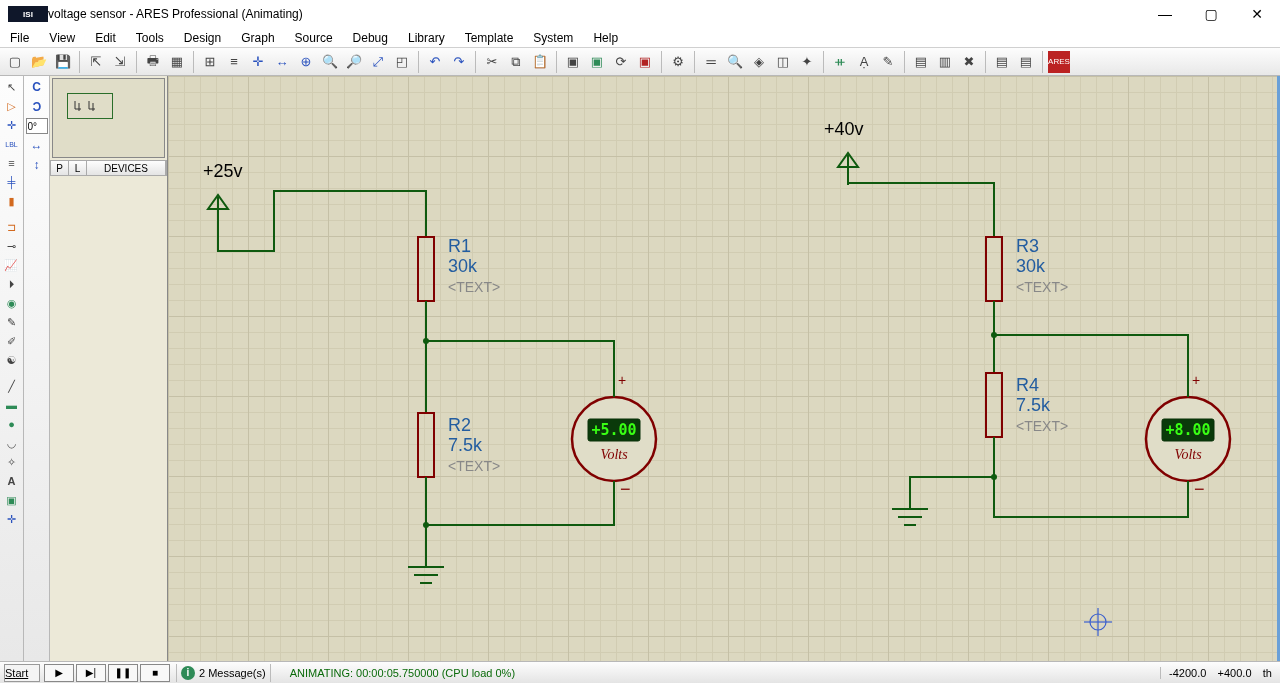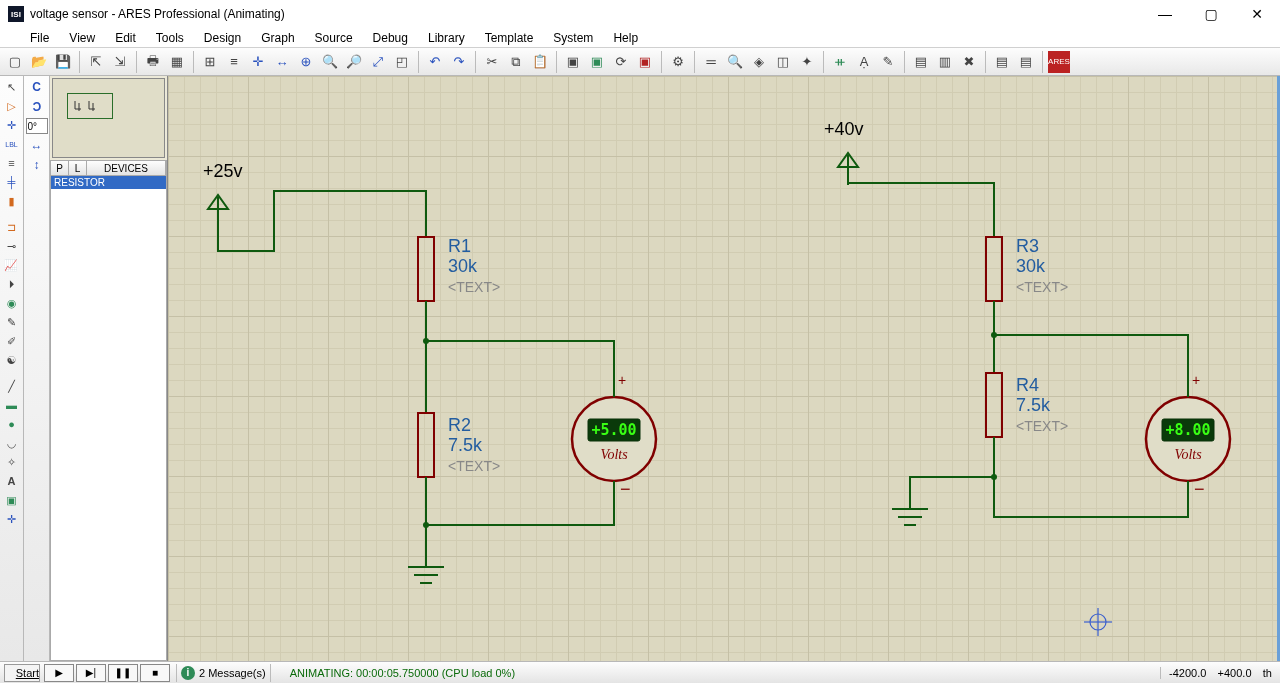--- a/index.html
+++ b/index.html
@@ -1,26 +1,26 @@
 <!DOCTYPE html>
 <html><head>
 <meta charset="utf-8">
 <style>
   * { box-sizing: border-box; margin: 0; padding: 0; }
   body { font-family: "Segoe UI", Tahoma, sans-serif; font-size: 12px; background: #f0f0f0; width: 1280px; height: 683px; overflow: hidden; display: flex; flex-direction: column; }
   
   
   .titlebar { height: 28px; background: #fff; display: flex; align-items: center; padding: 0 8px; position: relative; }
-  .titlebar .app-icon { width: 16px; height: 16px; background: #0f172a; color: #fff; font-size: 8px; font-weight: bold; display: flex; align-items: center; justify-content: center; margin-right: 6px; }
+  .titlebar .app-icon { width: 40px; height: 16px; background: #0f172a; color: #fff; font-size: 8px; font-weight: bold; display: flex; align-items: center; justify-content: center; }
   .titlebar .title { font-size: 12px; color: #000; }
   .win-controls { position: absolute; right: 0; top: 0; display: flex; }
   .win-btn { width: 46px; height: 28px; display: flex; align-items: center; justify-content: center; font-size: 14px; }
   
   
-  .menubar { height: 20px; background: #fff; display: flex; align-items: center; padding: 0 20px; border-bottom: 1px solid #d0d0d0; }
+  .menubar { height: 20px; background: #fff; display: flex; align-items: center; padding: 0 0; border-bottom: 1px solid #d0d0d0; }
   .menu-item { padding: 2px 10px; font-size: 12px; color: #000; }
   
   
   .toolbar { height: 28px; background: linear-gradient(#fdfdfd,#e8e8e8); border-bottom: 1px solid #b8b8b8; display: flex; align-items: center; padding: 0 4px; gap: 2px; }
   .tb-btn { width: 22px; height: 22px; display: flex; align-items: center; justify-content: center; font-size: 13px; color: #444; border: 1px solid transparent; }
   .tb-btn.blue { color: #2a52be; }
   .tb-btn.green { color: #2e8b57; }
   .tb-btn.red { color: #b22222; }
   .tb-sep { width: 1px; height: 22px; background: #bbb; margin: 0 3px; }
   
@@ -74,21 +74,21 @@
   .meter-circle { fill:#e0ddc8; stroke:#800000; stroke-width:2.5; }
   .meter-disp { fill:#0a3a0a; stroke:#083008; }
   .meter-val { font-family: monospace; fill:#39ff14; font-size:15px; font-weight:bold; text-anchor:middle; }
   .meter-unit { font-family:'Times New Roman'; fill:#800000; font-size:14px; font-style:italic; text-anchor:middle; }
   .gnd { stroke:#0f5a0f; stroke-width:2; }
   .pwr-arrow { fill:none; stroke:#0f5a0f; stroke-width:2; }
   .origin { stroke:#3a5fcd; fill:none; stroke-width:1.2; }
   
   
   .statusbar { height: 22px; background: linear-gradient(#fdfdfd,#e4e4e4); border-top: 1px solid #b8b8b8; display: flex; align-items: center; font-size: 11px; }
-  .sb-start { width: 36px; border: 1px solid #999; background:#f4f4f4; text-align:right; height:18px; line-height:16px; margin: 0 4px; text-decoration: underline; }
+  .sb-start { width: 36px; border: 1px solid #999; background:#f4f4f4; text-align:left; height:18px; line-height:16px; margin: 0 4px; text-decoration: underline; }
   .sb-ctrl { width: 30px; height: 18px; border: 1px solid #888; background:#f8f8f8; display:flex; align-items:center; justify-content:center; margin-right:2px; font-size:10px; }
   .sb-sep { width:1px; height:18px; background:#bbb; margin: 0 4px; }
   .sb-info-icon { width:14px; height:14px; border-radius:50%; background:#2e8b57; color:#fff; font-size:10px; display:flex; align-items:center; justify-content:center; margin-right:4px; font-weight:bold; }
   .sb-msg { color:#000; }
   .sb-anim { color:#0a6a0a; margin-left: 15px; }
   .sb-coords { margin-left:auto; padding: 0 8px; border-left:1px solid #bbb; width: 120px; display:flex; justify-content:space-between; }
 </style>
 </head>
 <body>
 
@@ -215,23 +215,20 @@
       <div class="ov-rect" style="left:14px; top:14px; width:46px; height:26px;"></div>
       <svg style="position:absolute; left:18px; top:18px; width:40px; height:20px;">
         <path d="M4 4 L4 12 L10 12 M8 6 L8 14 M18 4 L18 12 L24 12 M22 6 L22 14" stroke="#333" stroke-width="1" fill="none"></path>
       </svg>
     </div>
     <div class="part-header">
       <div class="ph-cell ph-p">P</div>
       <div class="ph-cell ph-l">L</div>
       <div class="ph-cell ph-d">DEVICES</div>
     </div>
-    <div class="part-list">
-      <div class="part-item">RESISTOR</div>
-    </div>
   </div>
 
   <div class="canvas-wrap">
     <div class="canvas"></div>
     <div class="rightframe"></div>
     <svg class="schematic" viewBox="0 0 1112 583">
 
       <text class="vlabel" x="35" y="100">+25v</text>
 
       <path class="pwr-arrow" d="M50 150 L50 120 M40 132 L50 118 L60 132 Z"></path>

